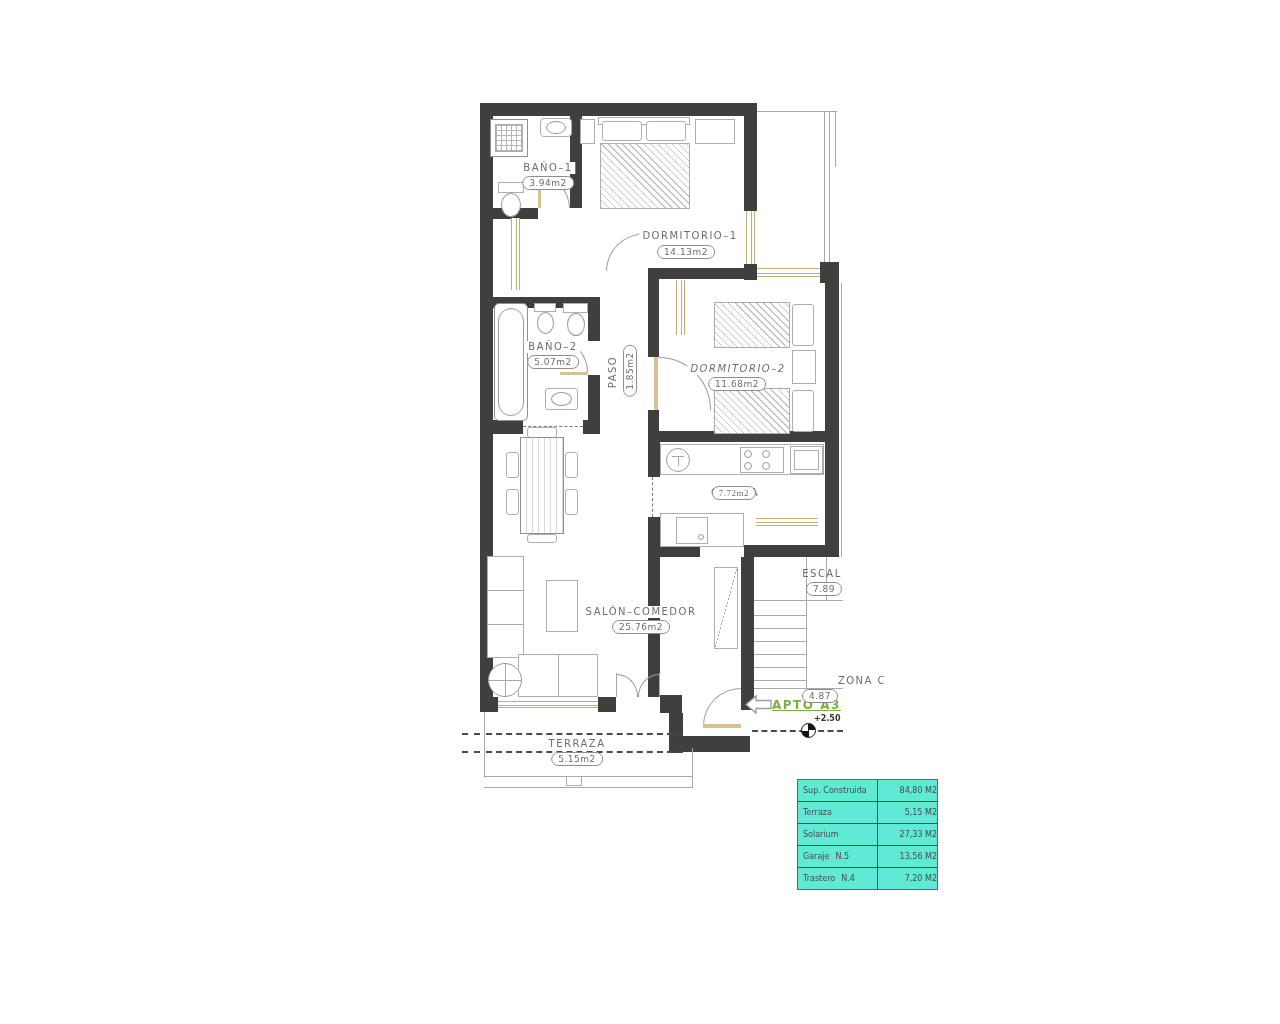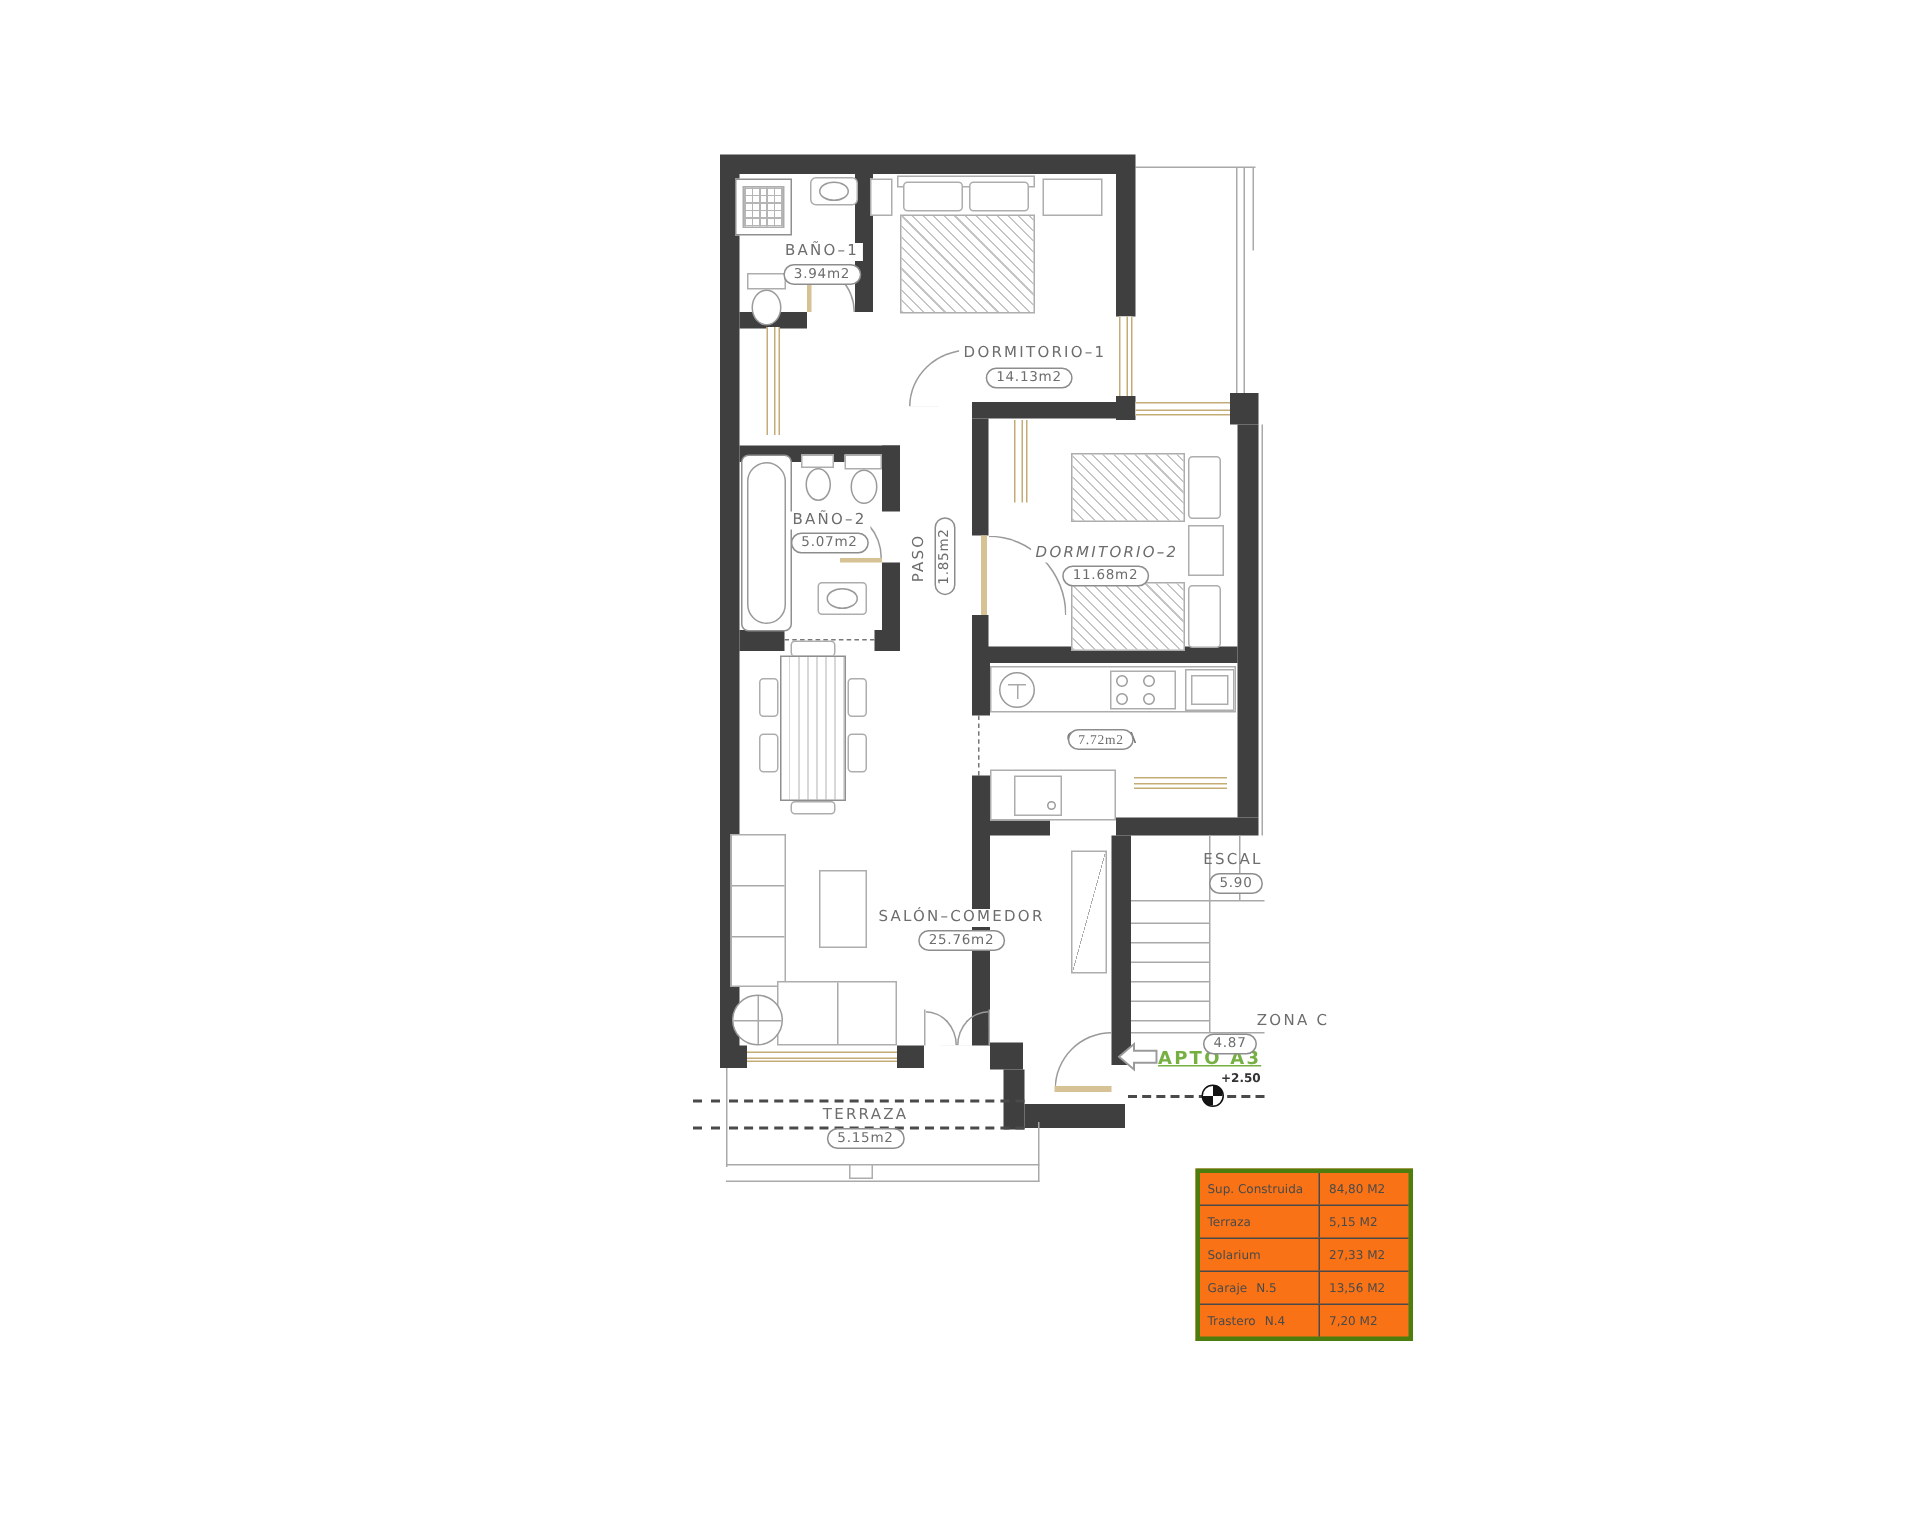--- a/index.html
+++ b/index.html
@@ -26,21 +26,21 @@
        white-space:nowrap;transform:translateX(-50%);background:#fff;padding:0 3px;line-height:12px;}
   .oval{position:absolute;font-size:9px;color:#6d6d6d;border:1px solid #8d8d8d;border-radius:9px;
         padding:0 6px;transform:translateX(-50%);background:#fff;white-space:nowrap;letter-spacing:.5px;line-height:12px;}
   .vert{transform:translateX(-50%) rotate(-90deg);transform-origin:center;}
   .apto{position:absolute;font-size:12px;font-weight:bold;color:#76b043;letter-spacing:1.5px;white-space:nowrap;}
   .lvltxt{position:absolute;font-size:8px;font-weight:bold;color:#333;white-space:nowrap;}
   .lvl{position:absolute;width:15px;height:15px;border-radius:50%;border:1px solid #111;box-sizing:border-box;
        background:conic-gradient(#141414 0 90deg,#fff 90deg 180deg,#141414 180deg 270deg,#fff 270deg 360deg);}
   .circ{position:absolute;border:1px solid #9a9a9a;border-radius:50%;box-sizing:border-box;background:#fff;}
   
-  .stable{position:absolute;left:797px;top:779px;width:139px;border:3px solid #4d7c0f;background:#f97316;}
+  .stable{position:absolute;left:797px;top:779px;width:139px;border:1px solid #4d7c0f;background:#5eead4;text-align:right;}
   .srow{display:flex;border-bottom:1px solid #4a4a4a;height:21px;align-items:center;}
   .srow:last-child{border-bottom:none;}
   .scell1{width:74px;border-right:1px solid #4a4a4a;align-self:stretch;display:flex;align-items:center;
           padding-left:5px;font-size:8px;color:#4a4a4a;gap:6px;}
   .scell2{flex:1;padding-left:6px;font-size:8px;color:#4a4a4a;}
 </style>
 </head>
 <body>
 
 <div id="canvas">
@@ -217,21 +217,21 @@
   <div class="lbl" style="left:735px;top:487px;">COCINA</div>
   <div class="oval" style="left:734px;top:486px;font-family:Liberation Serif, serif;">7.72m2</div>
 
   <div class="lbl" style="left:641px;top:606px;">SALÓN–COMEDOR</div>
   <div class="oval" style="left:641px;top:620px;">25.76m2</div>
 
   <div class="lbl" style="left:577px;top:738px;">TERRAZA</div>
   <div class="oval" style="left:577px;top:752px;">5.15m2</div>
 
   <div class="lbl" style="left:822px;top:568px;background:transparent;">ESCAL</div>
-  <div class="oval" style="left:824px;top:582px;">5.90</div>
+  <div class="oval" style="left:824px;top:582px;">7.89</div>
 
   <div class="lbl" style="left:862px;top:675px;background:transparent;">ZONA  C</div>
   <div class="oval" style="left:820px;top:689px;">4.87</div>
 
   <div class="stable">
     <div class="srow">
       <div class="scell1">
           <span>Sup. Construida</span>
           <span></span>
         </div>

